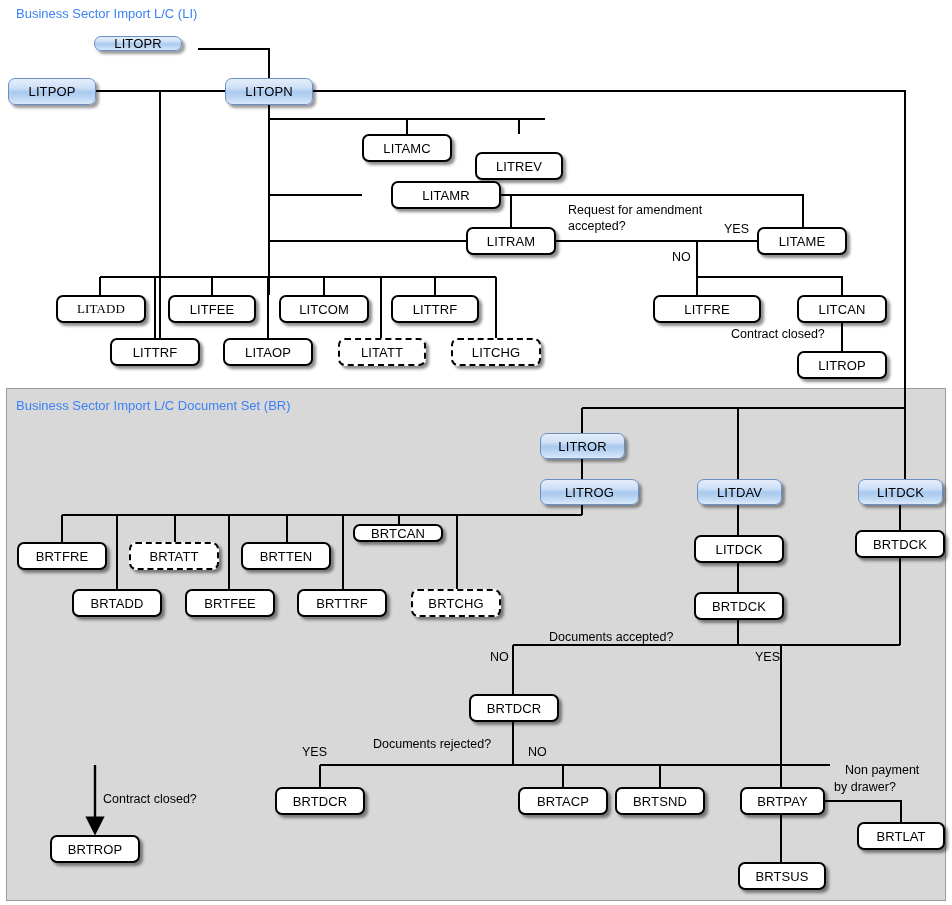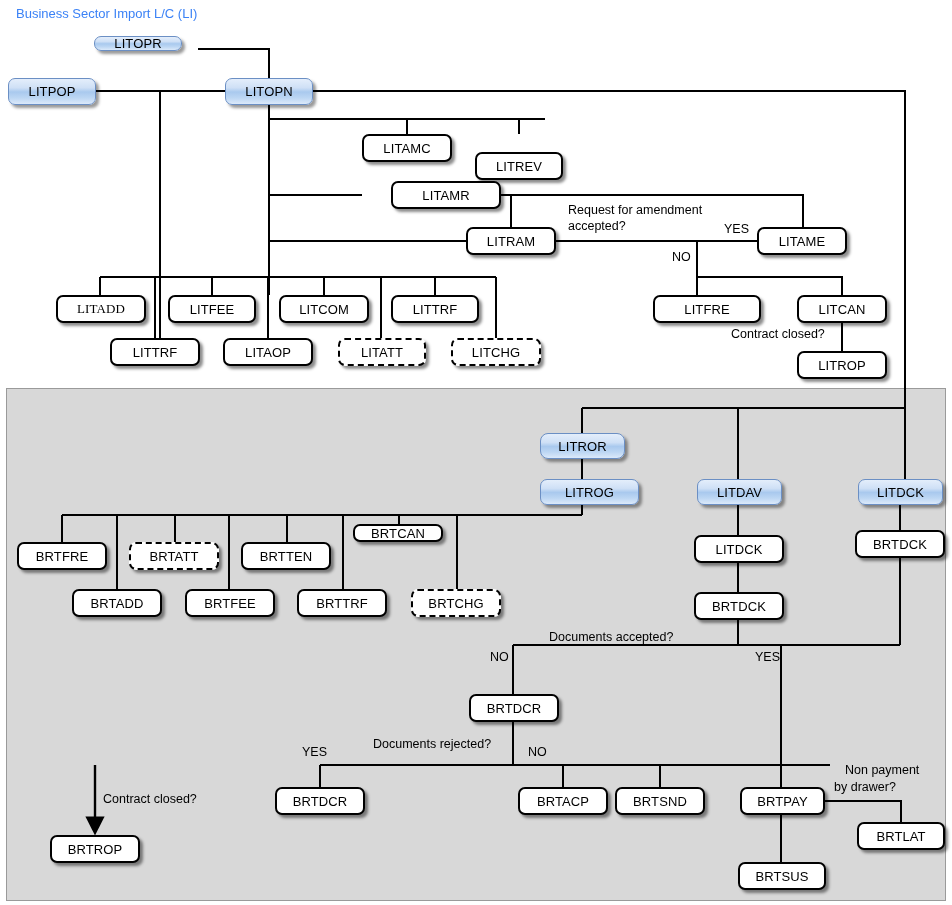--- a/index.html
+++ b/index.html
@@ -67,20 +67,21 @@
   }
 </style>
 </head>
 <body>
 
 <div id="root">
 
   <div class="section-band" style="left:6px; top:388px; width:940px; height:513px;"></div>
 
   <div class="section-title" style="left:16px; top:6px;">Business Sector Import L/C (LI)</div>
+  <div class="section-title" style="left:16px; top:398px;">Business Sector Import L/C Document Set (BR)</div>
 
   <svg id="svg-layer" viewBox="0 0 952 905" xmlns="http://www.w3.org/2000/svg">
     <defs>
       <marker id="arrowhead" markerWidth="8" markerHeight="8" refX="4" refY="4" orient="auto" markerUnits="strokeWidth">
         <path d="M0,0 L8,4 L0,8 z" fill="#000"></path>
       </marker>
     </defs>
     <g stroke="#000" stroke-width="2.4" fill="none" shape-rendering="crispEdges">
 
       <path d="M198,49 L269,49 L269,78"></path>
@@ -185,21 +186,21 @@
       <div class="node white" style="left: 168px; top: 295px; width: 88px; height: 28px;">LITFEE</div>
       <div class="node white" style="left: 279px; top: 295px; width: 90px; height: 28px;">LITCOM</div>
       <div class="node white" style="left: 391px; top: 295px; width: 88px; height: 28px;">LITTRF</div>
       <div class="node white" style="left: 653px; top: 295px; width: 108px; height: 28px;">LITFRE</div>
       <div class="node white" style="left: 797px; top: 295px; width: 90px; height: 28px;">LITCAN</div>
       <div class="node white" style="left: 110px; top: 338px; width: 90px; height: 28px;">LITTRF</div>
       <div class="node white" style="left: 223px; top: 338px; width: 90px; height: 28px;">LITAOP</div>
       <div class="node dashed" style="left: 338px; top: 338px; width: 88px; height: 28px;">LITATT</div>
       <div class="node dashed" style="left: 451px; top: 338px; width: 90px; height: 28px;">LITCHG</div>
       <div class="node white" style="left: 797px; top: 351px; width: 90px; height: 28px;">LITROP</div>
-      <div class="node blue" style="left: 540px; top: 433px; width: 85px; height: 26px; border-radius: 8px;">LITROR</div>
+      <div class="node blue" style="left: 540px; top: 433px; width: 85px; height: 26px;">LITROR</div>
       <div class="node blue" style="left: 540px; top: 479px; width: 99px; height: 26px;">LITROG</div>
       <div class="node blue" style="left: 697px; top: 479px; width: 85px; height: 26px;">LITDAV</div>
       <div class="node blue" style="left: 858px; top: 479px; width: 85px; height: 26px;">LITDCK</div>
       <div class="node white" style="left: 17px; top: 542px; width: 90px; height: 28px;">BRTFRE</div>
       <div class="node dashed" style="left: 129px; top: 542px; width: 90px; height: 28px;">BRTATT</div>
       <div class="node white" style="left: 241px; top: 542px; width: 90px; height: 28px;">BRTTEN</div>
       <div class="node white" style="left: 353px; top: 524px; width: 90px; height: 18px; text-align: center;">BRTCAN</div>
       <div class="node white" style="left: 694px; top: 535px; width: 90px; height: 28px;">LITDCK</div>
       <div class="node white" style="left: 855px; top: 530px; width: 90px; height: 28px;">BRTDCK</div>
       <div class="node white" style="left: 72px; top: 589px; width: 90px; height: 28px;">BRTADD</div>

